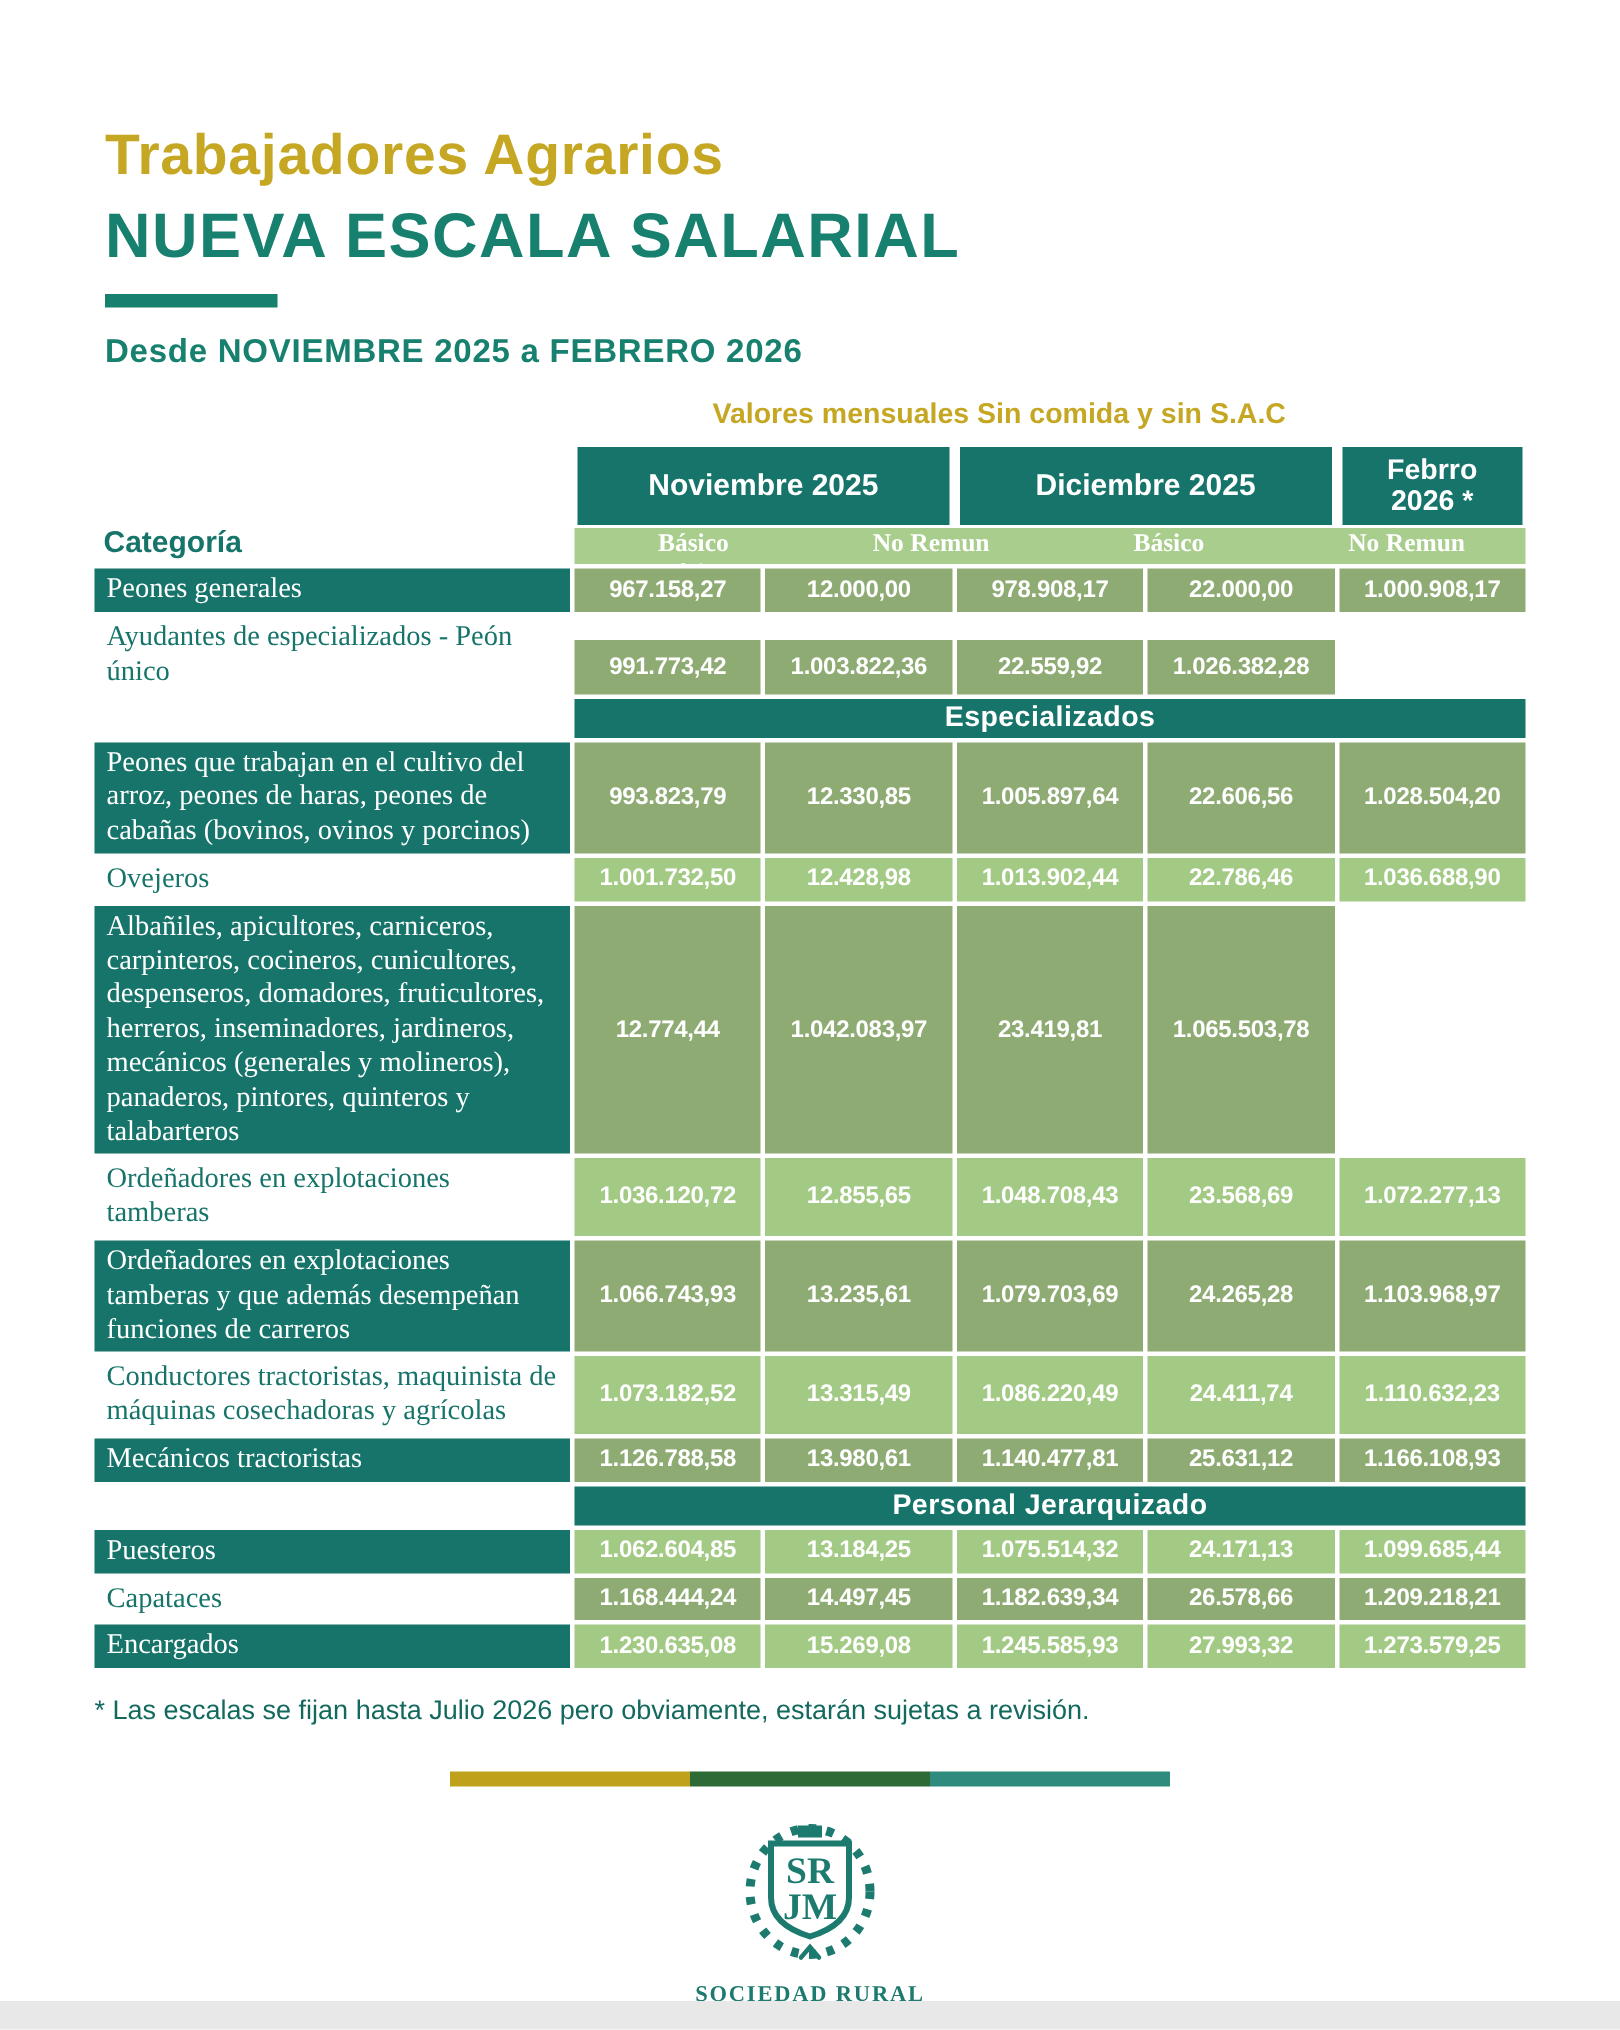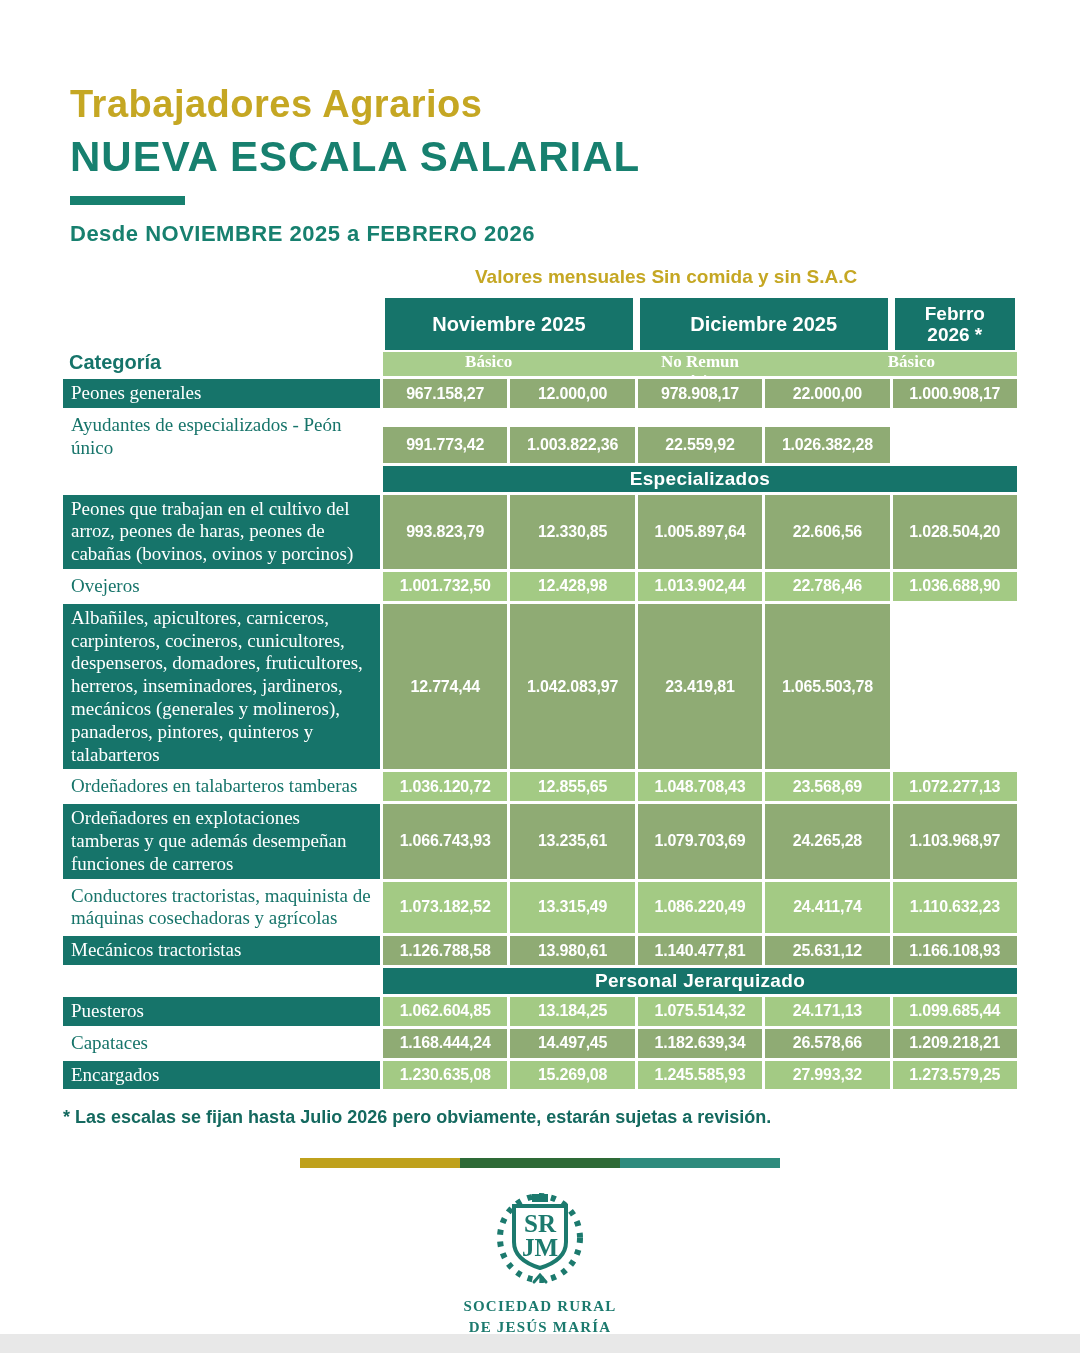--- a/index.html
+++ b/index.html
@@ -23,35 +23,35 @@
   .rule{width:115px;height:9px;background:var(--title-teal);margin-top:16px}
   .subtitle{color:var(--title-teal);font-size:22px;font-weight:700;letter-spacing:.5px;line-height:1.15;margin-top:16px}
   .values-note{color:var(--gold);font-size:19px;font-weight:700;margin-top:20px;margin-left:412px}
 
   .tbl{margin-top:10px;width:954px}
   .thead,.trow{display:grid;grid-template-columns:317px repeat(5,1fr);column-gap:3px}
   .thead{grid-template-rows:52px 24px;row-gap:2px}
   .cat-hd{grid-column:1;grid-row:1/3;display:flex;align-items:flex-end;padding:0 0 2px 6px;color:var(--teal);font-weight:700;font-size:20px}
   .group{background:var(--teal);color:#fff;font-weight:700;font-size:20px;display:flex;align-items:center;justify-content:center;text-align:center;line-height:1.12;margin:0 2px;grid-row:1}
   .g1{grid-column:2/4}.g2{grid-column:4/6}.g3{grid-column:6/7;font-size:19px;padding:0 8px}
-  .subhdr{grid-column:2/7;grid-row:2;background:var(--subhdr);display:grid;grid-template-columns:repeat(3,1fr)}
+  .subhdr{grid-column:2/7;grid-row:2;background:var(--subhdr);display:grid;grid-template-columns:repeat(4,1fr)}
   .subhdr span{display:flex;align-items:center;justify-content:center;color:#fff;font-family:"Liberation Serif",serif;font-weight:700;font-size:17px}
 
   .trow{margin-top:3px}
   .cat{font-family:"Liberation Serif",serif;font-size:19px;line-height:1.2;padding:3px 8px 3px 8px;display:flex;align-items:center;min-height:25px}
   .cat.teal{background:var(--teal);color:#fff}
   .cat.white{color:var(--teal)}
   .val{display:flex;align-items:center;justify-content:center;color:#fff;font-weight:700;font-size:16px;min-height:25px;letter-spacing:-.2px}
   .val.sage{background:var(--sage)}
   .val.light{background:var(--light)}
   .val.partial{background:linear-gradient(#ffffff 0 16px,var(--sage) 16px);padding-top:16px;min-height:44px}
   .cat-spacer{min-height:26px}
   .section-bar{grid-column:2/7;background:var(--teal);color:#fff;font-weight:700;font-size:19px;display:flex;align-items:center;justify-content:center;min-height:26px;letter-spacing:.3px}
 
-  .footnote{color:#14695F;font-size:18px;font-weight:700;margin-top:18px}
+  .footnote{color:#14695F;font-size:18px;font-weight:400;margin-top:18px}
 
   .deco-bar{display:flex;width:480px;height:10px;margin:30px auto 0}
   .deco-bar div{flex:1}
   .seg-gold{background:var(--bar-gold)}
   .seg-forest{background:var(--bar-forest)}
   .seg-teal{background:var(--bar-teal)}
 
   .logo{margin:22px auto 0;text-align:center;width:260px}
   .org-name{color:#1C7A6E;font-family:"Liberation Serif",serif;font-weight:700;font-size:15px;letter-spacing:1.2px;line-height:1.4;margin-top:2px}
 </style>
@@ -120,21 +120,21 @@
             <div class="val light">1.036.688,90</div>
           </div>
           <div class="trow">
             <div class="cat teal">Albañiles, apicultores, carniceros, carpinteros, cocineros, cunicultores, despenseros, domadores, fruticultores, herreros, inseminadores, jardineros, mecánicos (generales y molineros), panaderos, pintores, quinteros y talabarteros</div>
             <div class="val sage">12.774,44</div>
             <div class="val sage">1.042.083,97</div>
             <div class="val sage">23.419,81</div>
             <div class="val sage">1.065.503,78</div>
           </div>
           <div class="trow">
-            <div class="cat white">Ordeñadores en talabarteros tamberas</div>
+            <div class="cat white">Ordeñadores en explotaciones tamberas</div>
             <div class="val light">1.036.120,72</div>
             <div class="val light">12.855,65</div>
             <div class="val light">1.048.708,43</div>
             <div class="val light">23.568,69</div>
             <div class="val light">1.072.277,13</div>
           </div>
           <div class="trow">
             <div class="cat teal">Ordeñadores en explotaciones tamberas y que además desempeñan funciones de carreros</div>
             <div class="val sage">1.066.743,93</div>
             <div class="val sage">13.235,61</div>

